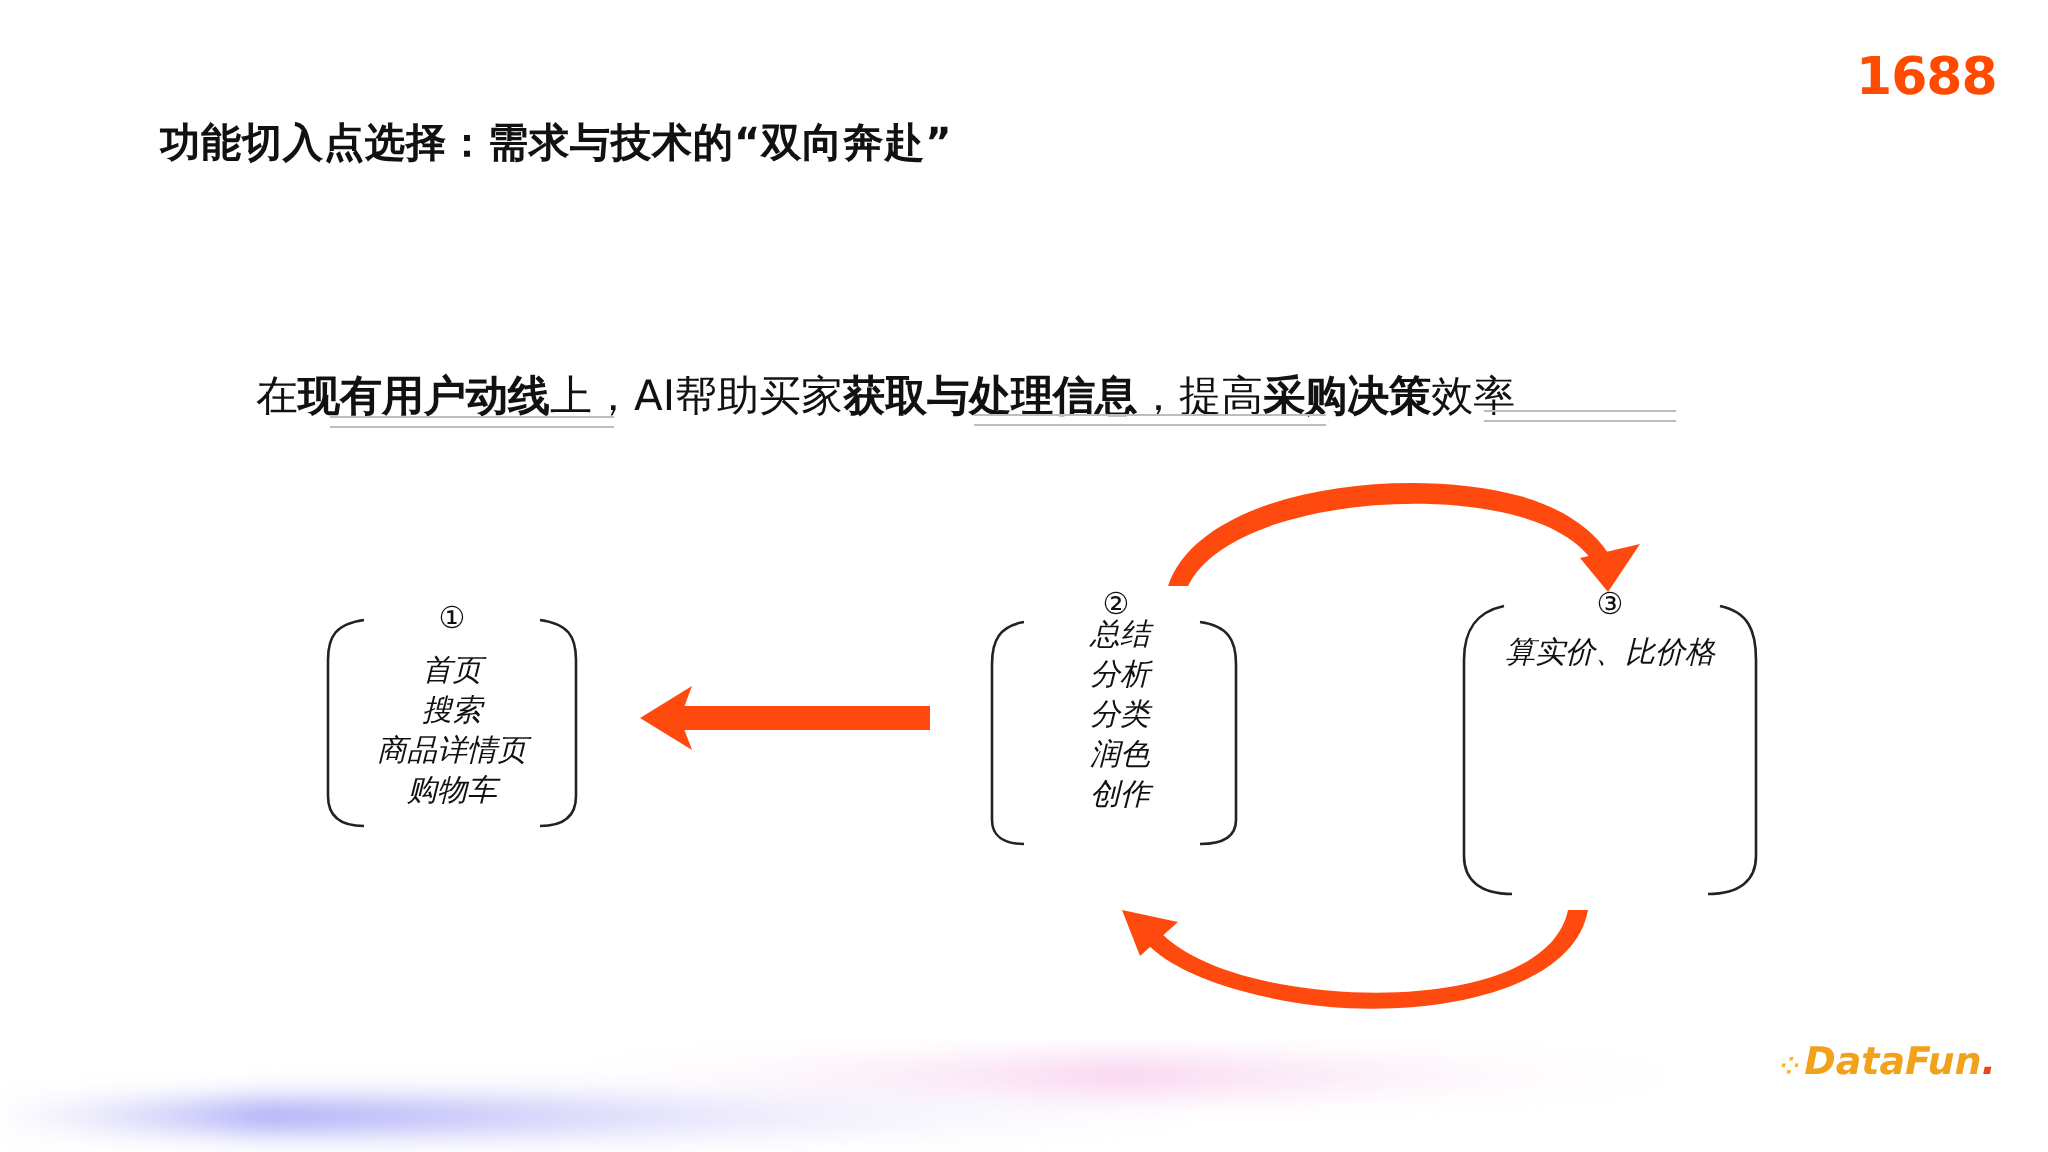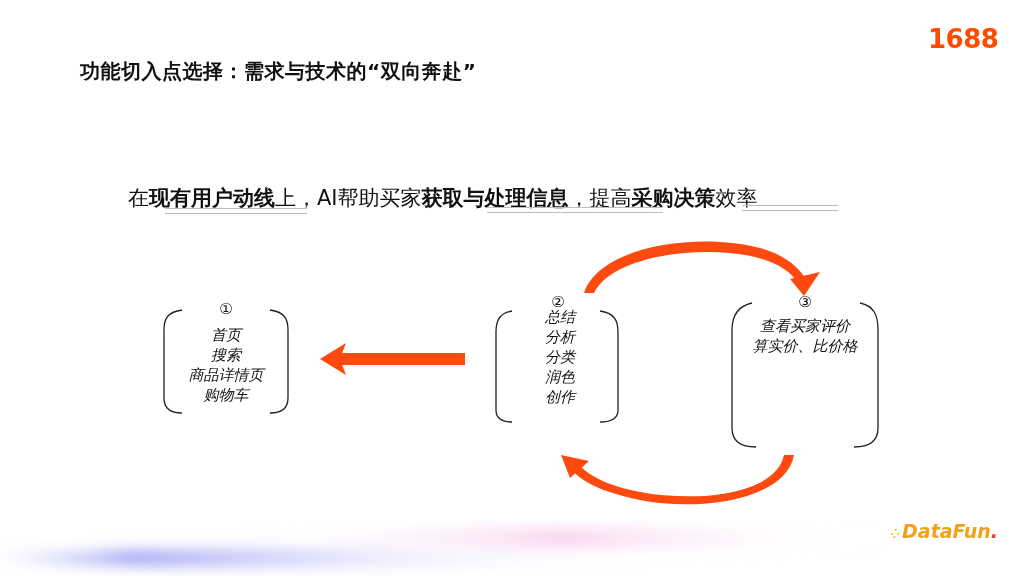--- a/index.html
+++ b/index.html
@@ -75,21 +75,20 @@
 <div class="box" style="left:510px;top:307px;width:100px;">
   <div>总结</div>
   <div>分析</div>
   <div>分类</div>
   <div>润色</div>
   <div>创作</div>
 </div>
 
 <div class="num" style="left:793px;top:293px;width:24px;">③</div>
 <div class="box" style="left:735px;top:316px;width:140px;">
-  <div>查看买家评价</div>
   <div>算实价、比价格</div>
 </div>
 
 <svg class="bottom-wave" width="1024" height="56">
   <defs>
     <filter id="blur" x="-20%" y="-200%" width="140%" height="500%">
         <feGaussianBlur stdDeviation="7"></feGaussianBlur>
       </filter>
     <linearGradient id="g1" x1="0" x2="1" y1="0" y2="0">
       <stop offset="0" stop-color="#b9b8f5" stop-opacity="0.2"></stop>

